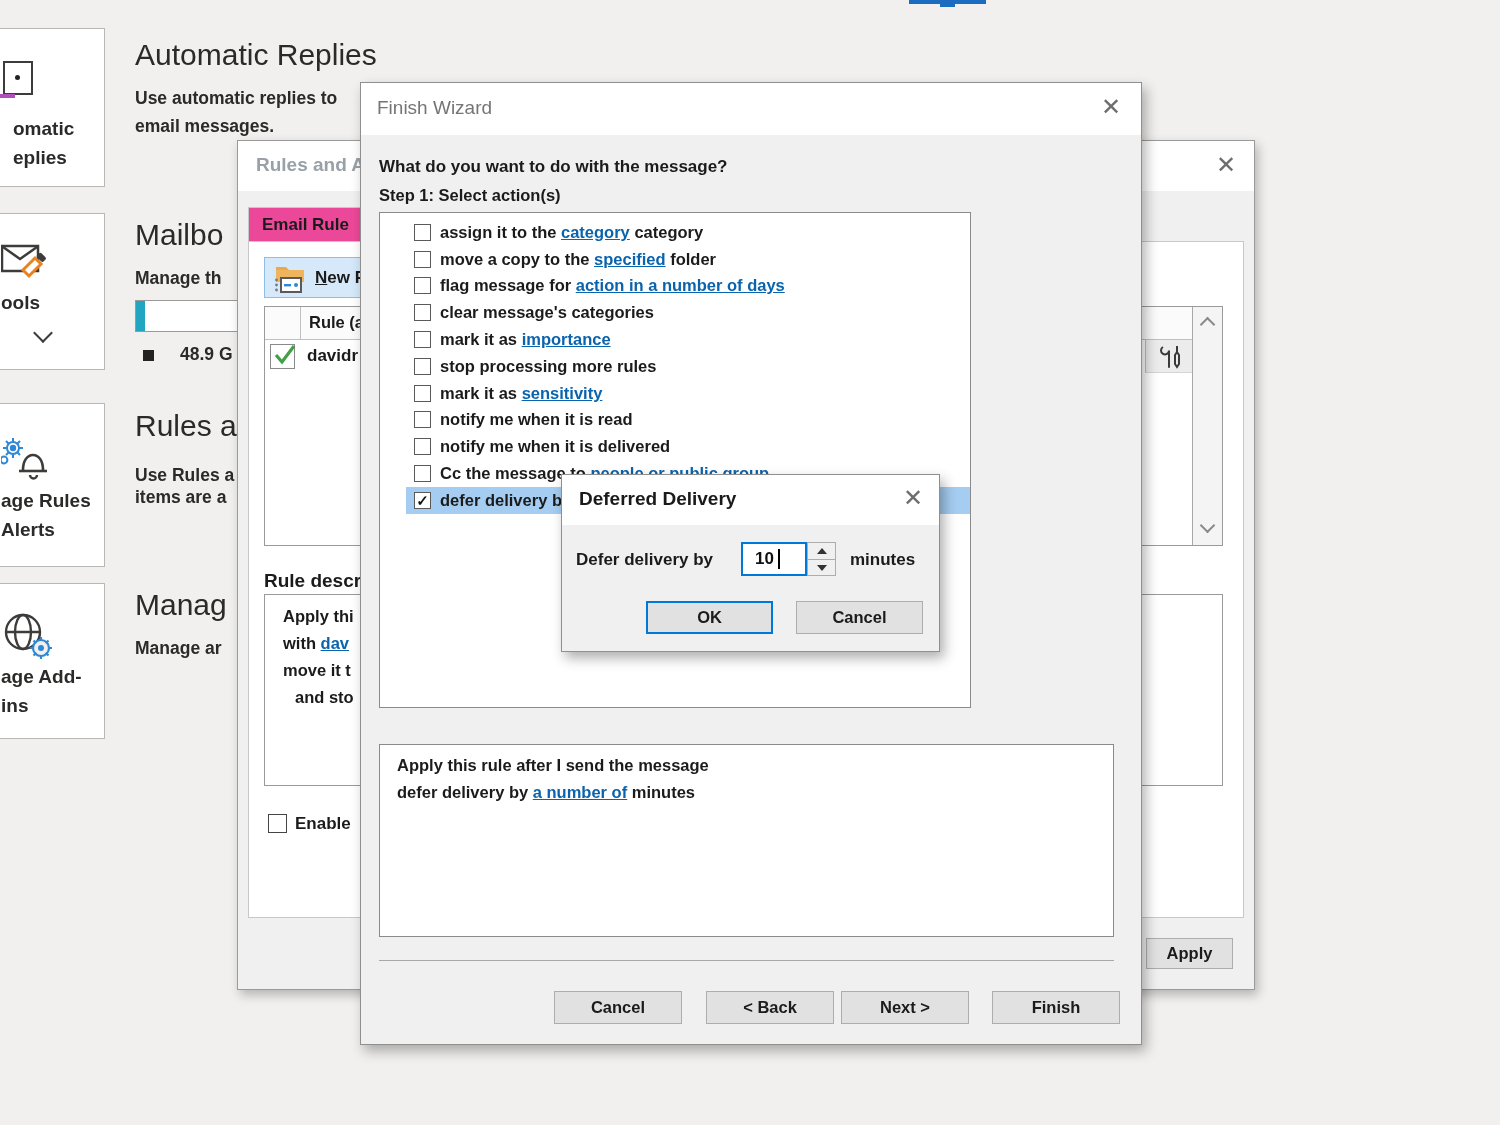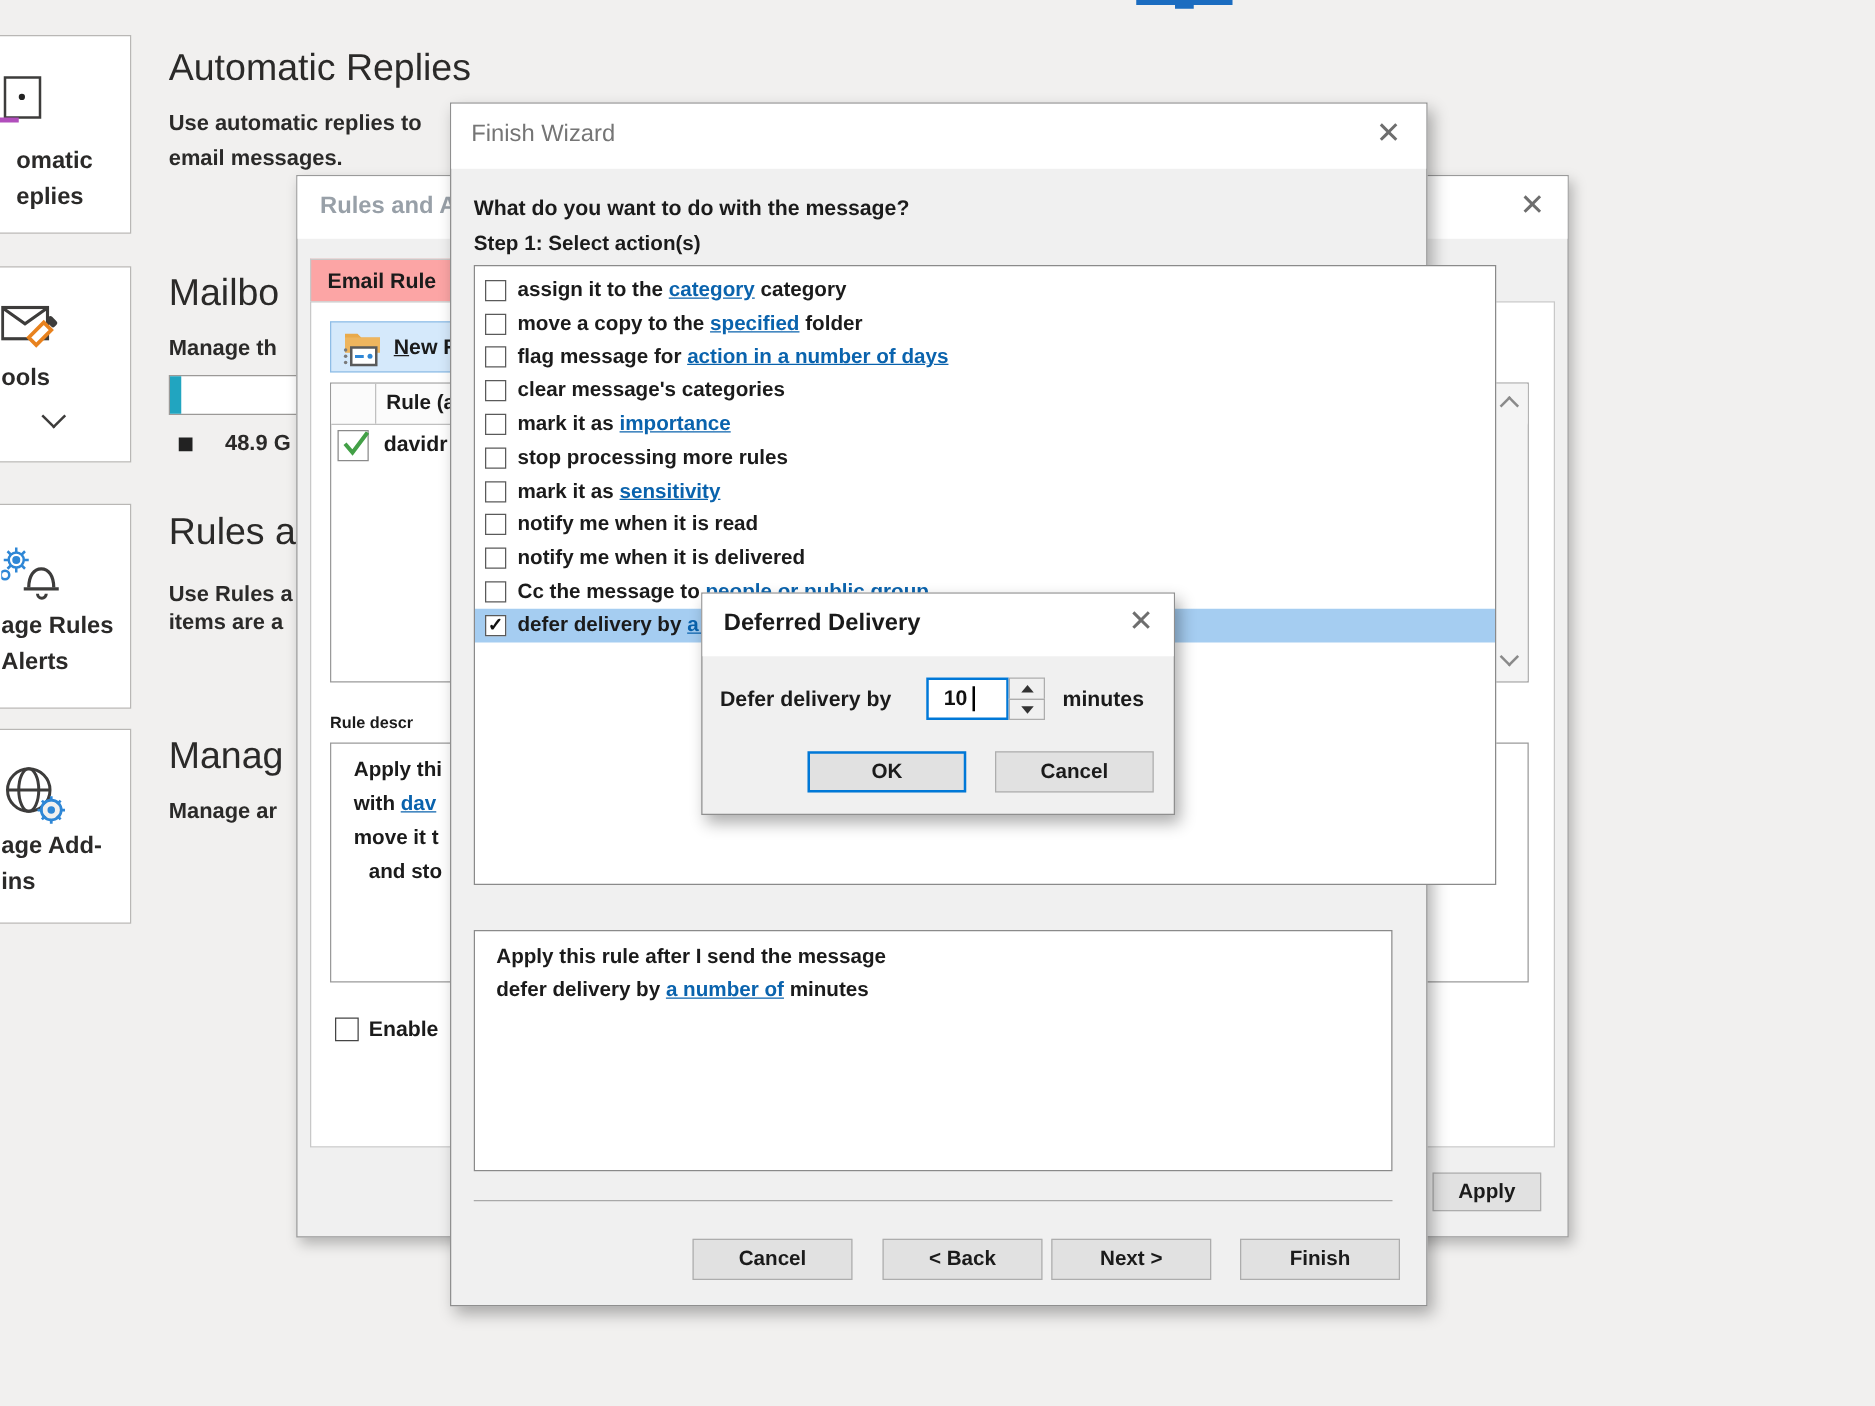--- a/index.html
+++ b/index.html
@@ -29,21 +29,21 @@
   .link{color:#0a63ad;text-decoration:underline;cursor:pointer;}
   .whitebox{position:absolute;background:#fff;border:1px solid #8a8a8a;box-sizing:border-box;}
 
   
   .action-row{position:relative;height:26.8px;display:flex;align-items:center;font-size:16.5px;font-weight:600;white-space:nowrap;}
   .action-row.hl{background:#a5cdf1;}
   .cb{width:17px;height:17px;background:#fff;border:1.5px solid #5a5a5a;box-sizing:border-box;margin-left:8px;margin-right:9px;
       display:flex;align-items:center;justify-content:center;flex:0 0 auto;font-size:15px;font-weight:700;color:#111;line-height:15px;}
 
   
-  .tab{position:absolute;background:#fca5a5;border:1px solid #c8c8c8;border-bottom:none;}
+  .tab{position:absolute;background:#ec4899;border:1px solid #c8c8c8;border-bottom:none;}
   .panel{position:absolute;background:#fff;border:1px solid #c8c8c8;box-sizing:border-box;}
   .newrule{position:absolute;background:#d5e9fb;border:1px solid #8fbde6;display:flex;align-items:center;box-sizing:border-box;}
   .scrollbar{position:absolute;background:#f4f4f4;border-left:1px solid #a8a8a8;}
   .sb-chev{position:absolute;left:9px;width:9px;height:9px;border-right:2px solid #8a8a8a;border-bottom:2px solid #8a8a8a;}
 
   
   .spin{position:absolute;background:#f0f0f0;border:1px solid #adadad;box-sizing:border-box;display:flex;align-items:center;justify-content:center;}
   .tri-up{width:0;height:0;border-left:5px solid transparent;border-right:5px solid transparent;border-bottom:6px solid #333;}
   .tri-dn{width:0;height:0;border-left:5px solid transparent;border-right:5px solid transparent;border-top:6px solid #333;}
   .caret{position:absolute;width:1.5px;background:#000;}
@@ -199,21 +199,21 @@
       <div class="abs" style="left:0;top:33px;width:880px;height:34px;">
         <div class="abs" style="left:5px;top:4px;width:25px;height:25px;background:#fff;border:1.5px solid #8a8a8a;box-sizing:border-box;">
           <svg width="26" height="24" viewBox="0 0 26 24" style="position:absolute;left:1px;top:-2px;">
             <polyline points="4,12 10,19 22,3" fill="none" stroke="#43a047" stroke-width="3.2"></polyline>
           </svg>
         </div>
         <div class="abs" style="left:42px;top:6px;font-size:17px;font-weight:600;white-space:nowrap;">davidr</div>
       </div>
     </div>
 
-    <div class="abs" style="left:26px;top:429px;font-size:13px;font-weight:700;white-space:nowrap;">Rule descr</div>
+    <div class="abs" style="left:26px;top:429px;font-size:19px;font-weight:700;white-space:nowrap;">Rule descr</div>
     <div class="abs" style="left:26px;top:453px;width:959px;height:192px;background:#fff;border:1px solid #9a9a9a;box-sizing:border-box;font-size:16.5px;font-weight:600;line-height:27px;padding:8px 0 0 18px;">
         <div style="white-space: nowrap;">Apply thi</div>
         <div style="white-space: nowrap;">with <span class="link">dav</span></div>
         <div style="white-space: nowrap;">move it t</div>
         <div style="white-space: nowrap; padding-left: 12px;">and sto</div>
       </div>
 
     <div class="abs" style="left:30px;top:673px;width:200px;height:22px;">
       <div class="abs" style="left:0;top:0;width:19px;height:19px;background:#fff;border:1.8px solid #454545;box-sizing:border-box;"></div>
       <div class="abs" style="left:27px;top:0px;font-size:17px;font-weight:600;">Enable</div>
@@ -223,21 +223,21 @@
   </div>
 
   <div class="dlg" style="left:360px;top:82px;width:780px;height:961px;border:1px solid #8f8f8f;box-shadow:4px 6px 12px rgba(0,0,0,.3);z-index:2;">
     <div class="titlebar" style="height:52px;"></div>
     <div class="title-txt" style="left:16px;top:14px;color:#757575;font-weight:400;">Finish Wizard</div>
     <div class="xbtn" style="right:20px;top:12px;">✕</div>
 
     <div class="abs" style="left:18px;top:74px;font-size:17px;font-weight:700;white-space:nowrap;">What do you want to do with the message?</div>
     <div class="abs" style="left:18px;top:103px;font-size:16.5px;font-weight:700;white-space:nowrap;">Step 1: Select action(s)</div>
 
-    <div class="whitebox" style="left:18px;top:129px;width:818px;height:496px;padding-top:6px;">
+    <div class="whitebox" style="left:18px;top:129px;width:592px;height:496px;padding-top:6px;padding-left:26px;">
         <div class="action-row">
           <span class="cb"></span>
           <div style="white-space: nowrap;">assign it to the <span class="link">category</span> category</div>
         </div>
         <div class="action-row">
           <span class="cb"></span>
           <div style="white-space: nowrap;">move a copy to the <span class="link">specified</span> folder</div>
         </div>
         <div class="action-row">
           <span class="cb"></span>

